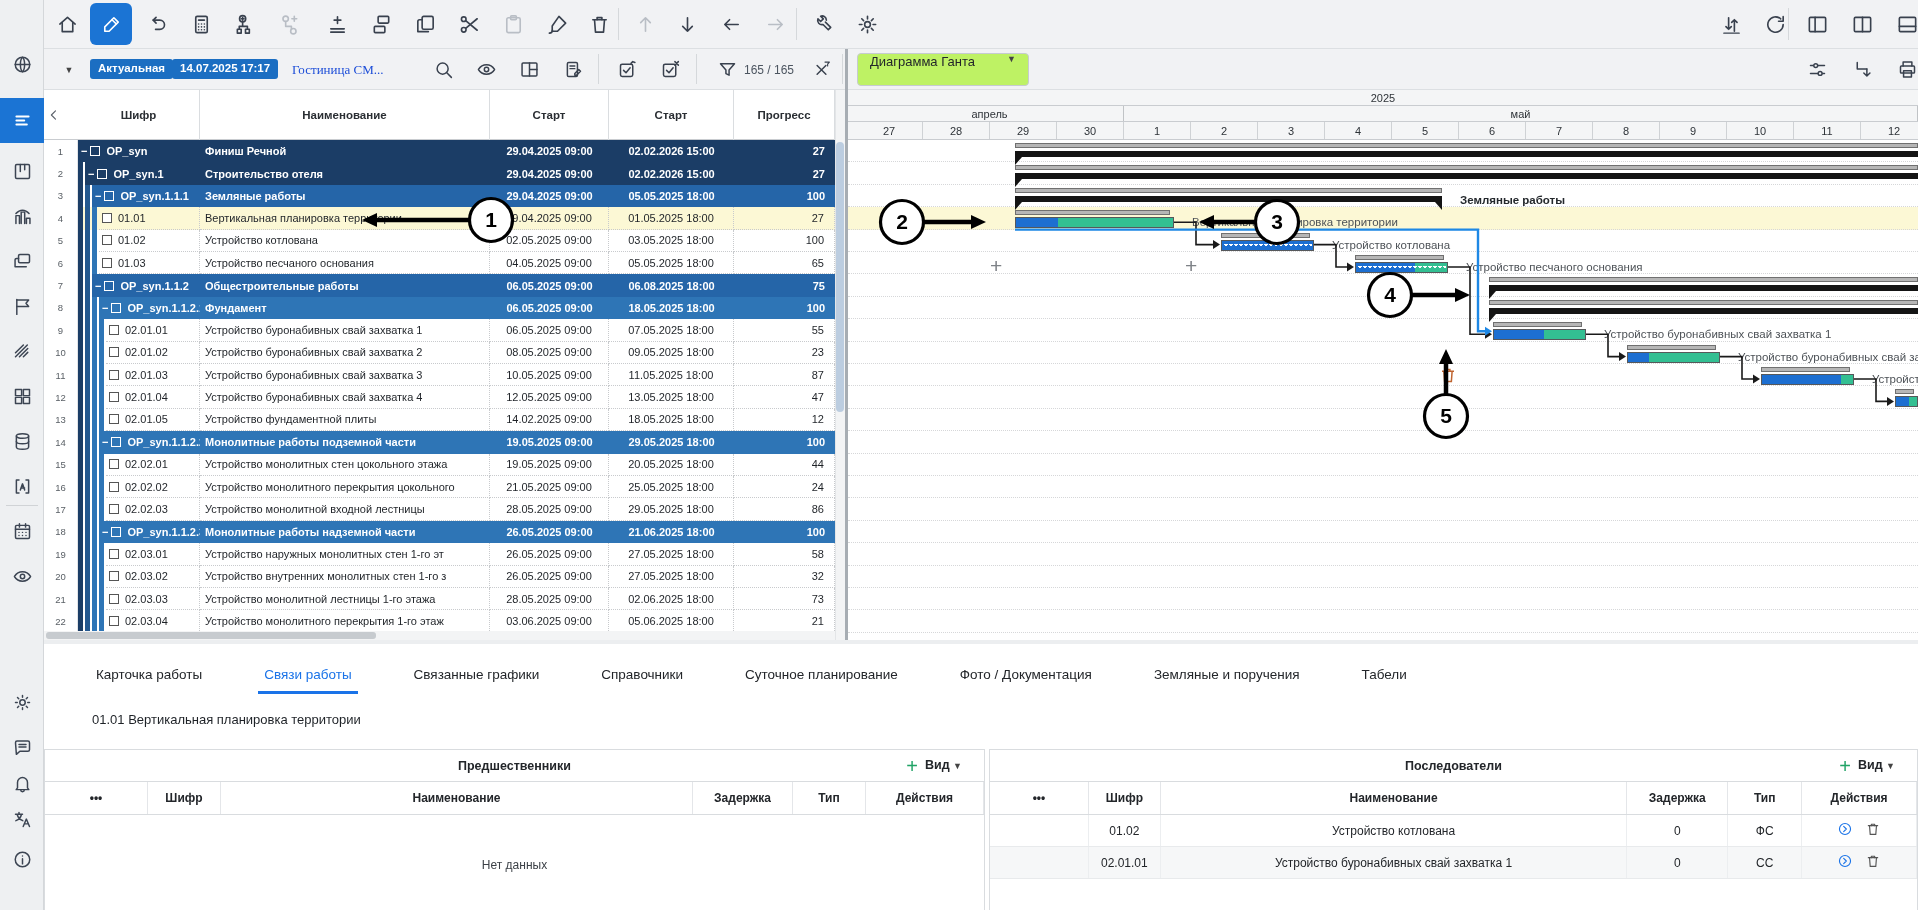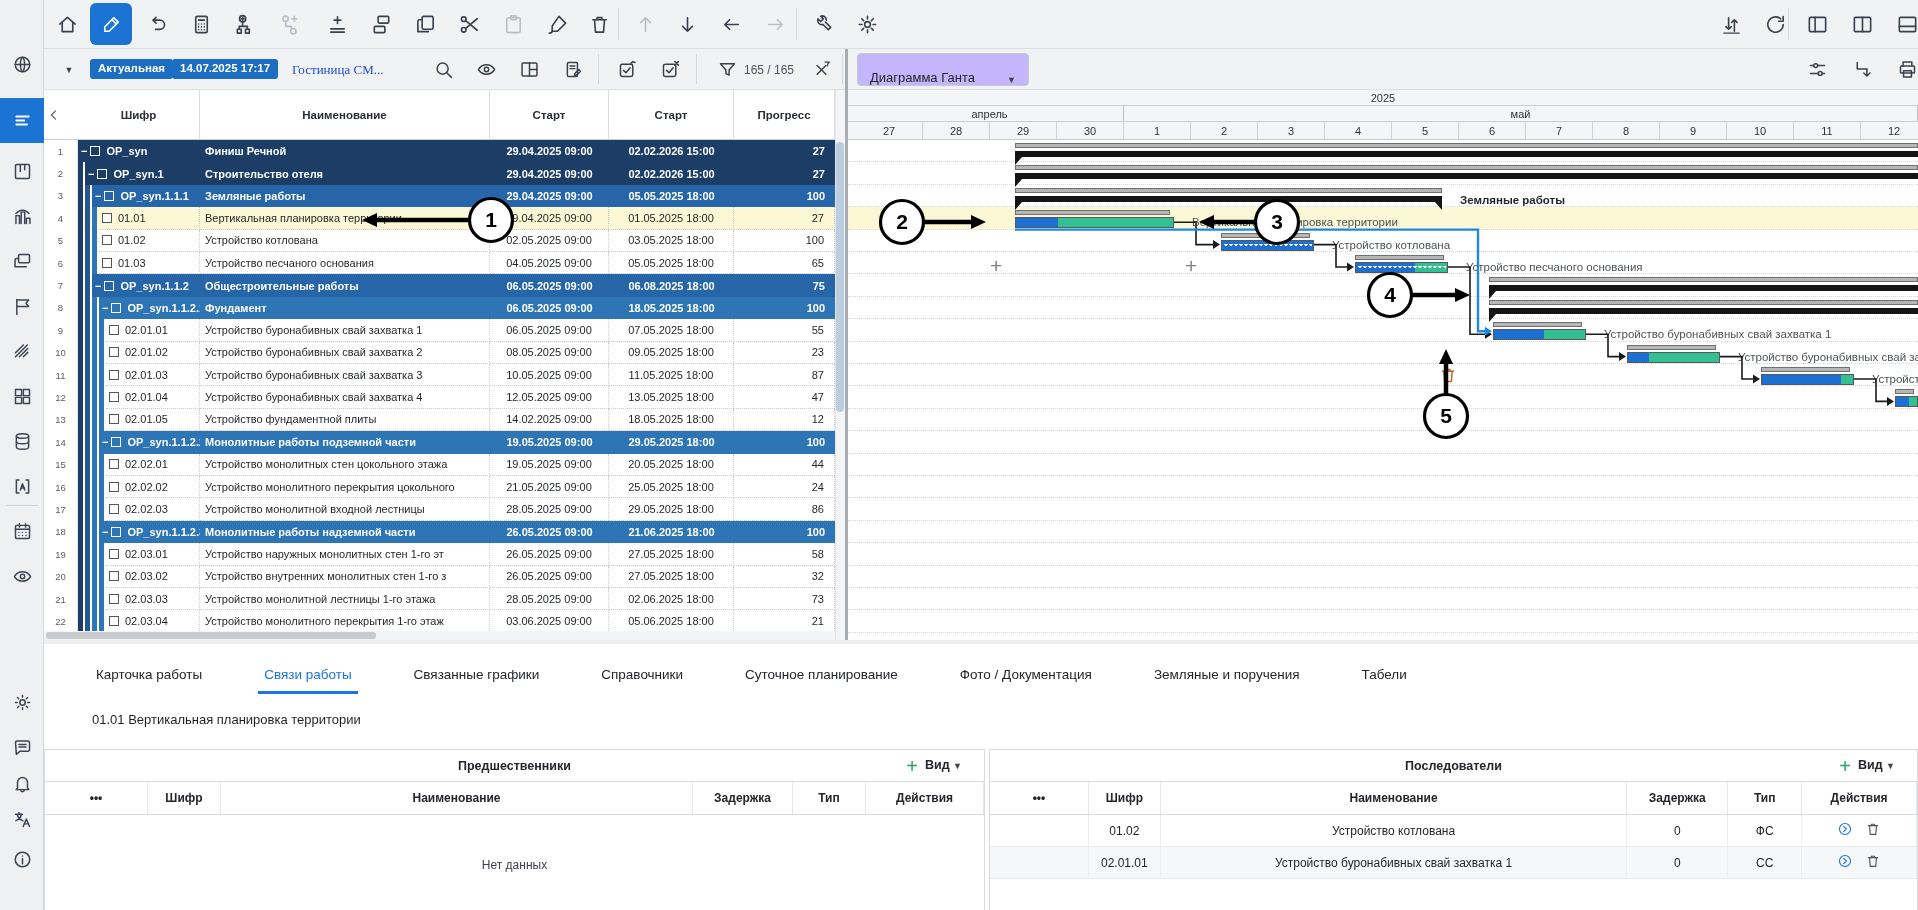--- a/index.html
+++ b/index.html
@@ -17,21 +17,21 @@
   .tbtn{position:absolute;top:3px;width:42px;height:42px;display:flex;align-items:center;justify-content:center;color:#39414e;border-radius:6px;}
   .tbtn svg{width:23px;height:23px;}
   .tbtn.active{background:#1b74d4;color:#fff;}
   .tbtn.disabled{color:#b9bec5;}
   .tsep{position:absolute;top:8px;height:32px;border-left:1px solid #d5d8db;}
   .tbtn2{position:absolute;top:5px;width:34px;height:31px;display:flex;align-items:center;justify-content:center;color:#39414e;}
   .tbtn2 svg{width:21px;height:21px;}
   .badge{position:absolute;top:10px;height:20px;background:#1b6ec2;color:#fff;font-size:11.5px;font-weight:700;border-radius:3px;padding:3px 8px;white-space:nowrap;}
   #project-name{position:absolute;top:13px;font-size:13px;color:#1d4ed8;max-width:128px;overflow:hidden;white-space:nowrap;font-family:Liberation Serif, serif;}
   #filter-count{position:absolute;top:14px;font-size:12px;color:#4c5560;}
-  #gantt-select{position:absolute;left:813px;top:4px;width:172px;height:33px;background:#c4b5fd;border:1px solid #c6cbd0;border-radius:4px;display:flex;align-items:flex-end;justify-content:space-between;padding:0 12px;font-size:13px;color:#23262a;}
+  #gantt-select{position:absolute;left:813px;top:4px;width:172px;height:33px;background:#bef264;border:1px solid #c6cbd0;border-radius:4px;display:flex;align-items:flex-start;justify-content:space-between;padding:0 12px;font-size:13px;color:#23262a;}
   .caret{font-size:9px;color:#444;}
   
   #table-panel{position:absolute;left:44px;top:90px;width:801px;height:550px;background:#fff;overflow:hidden;}
   #thead{position:absolute;left:0;top:0;width:801px;height:50px;background:#fff;border-bottom:1px solid #c9ccd0;}
   .hcell{position:absolute;top:0;height:50px;display:flex;align-items:center;justify-content:center;font-size:11.5px;font-weight:700;color:#2a2e33;border-right:1px solid #dadde0;}
   #collapse-btn{position:absolute;left:1px;top:14px;width:18px;height:22px;color:#5a6069;display:flex;align-items:center;}
   #trows{position:absolute;left:0;top:50px;width:801px;height:500px;}
   .trow{position:absolute;left:0;width:791px;height:22.4px;}
   .tnum{position:absolute;left:0;top:0;width:34px;height:22.4px;font-size:9.5px;color:#5a6066;display:flex;align-items:center;justify-content:center;background:#fff;border-right:1px solid #e2e4e7;}
   .rowbg{position:absolute;top:0;height:22.4px;}

